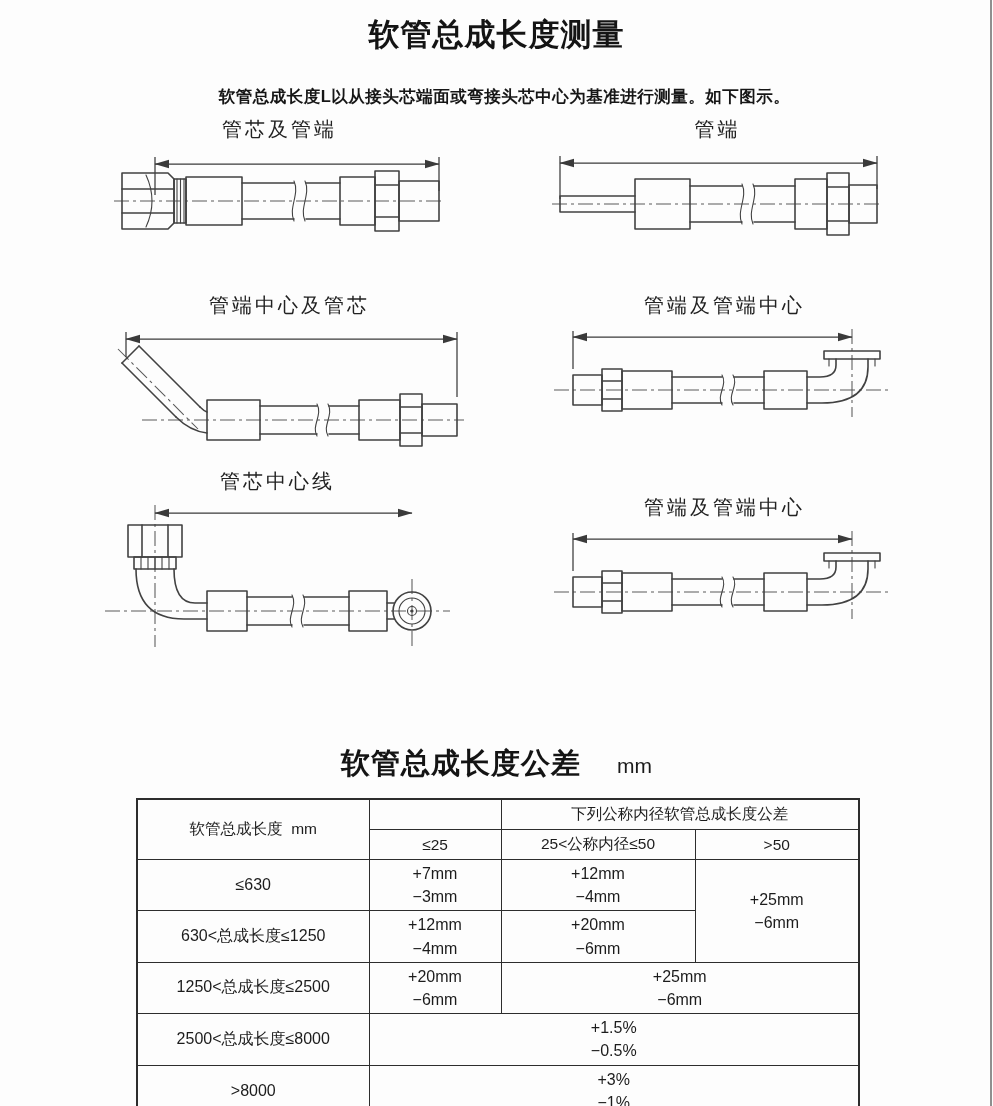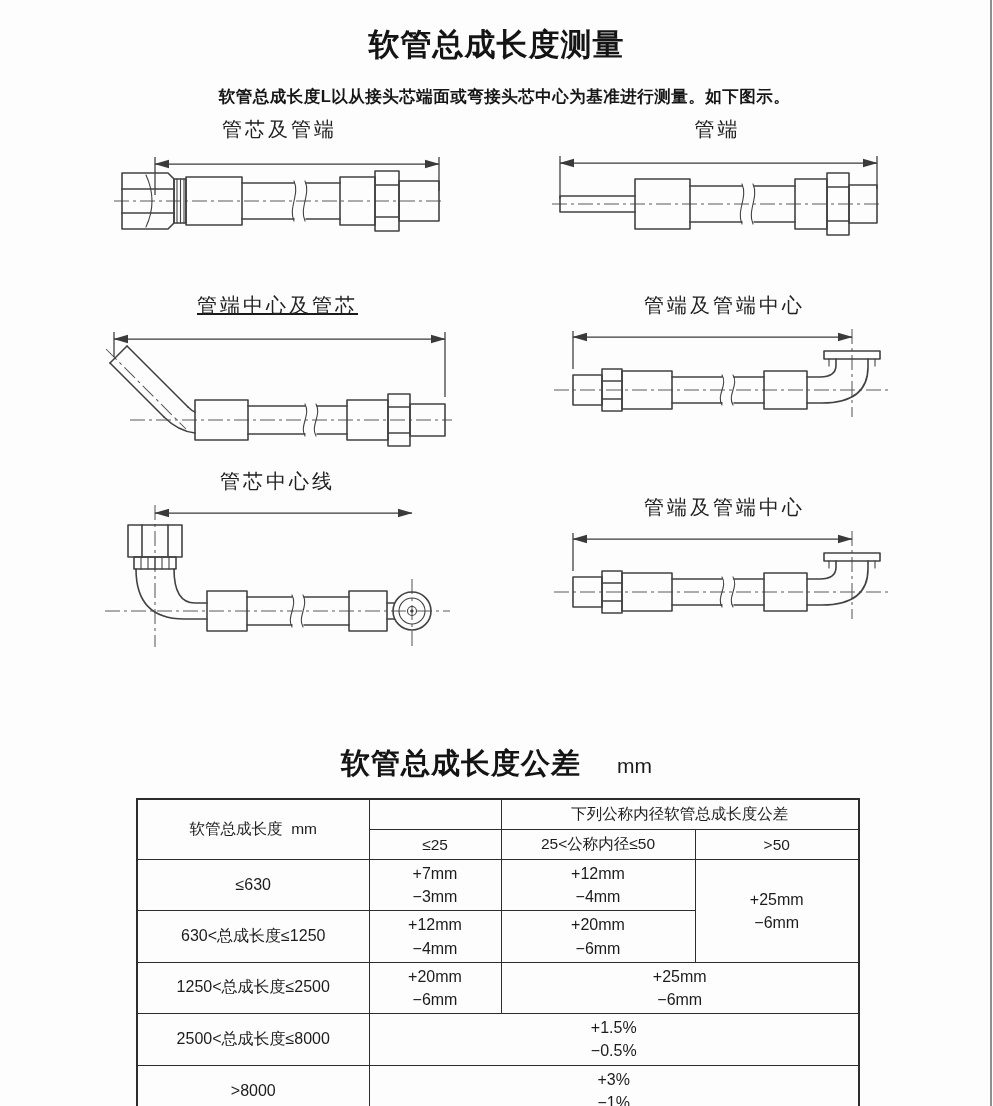--- a/index.html
+++ b/index.html
@@ -9,21 +9,21 @@
     background:#fdfdfd;
     font-family:"Liberation Sans",sans-serif;
     color:#1a1a1a;
     overflow:hidden;
   }
   .page-border-right{
     position:absolute;top:0;right:1px;width:2px;height:1106px;
     background:#8f8f8f;
   }
   .title{
-    position:absolute;top:24px;left:0;width:100%;
+    position:absolute;top:14px;left:0;width:100%;
     text-align:center;font-size:31px;font-weight:bold;
     letter-spacing:1px;margin:0;color:#141414;
   }
   .subtitle{
     position:absolute;top:78px;left:0;width:100%;
     text-align:center;font-size:16.5px;font-weight:600;
     letter-spacing:.5px;margin:8px;color:#161616;
   }
   .diag{position:absolute;}
   .dlabel{
@@ -123,21 +123,21 @@
       <path class="ln thin" d="M182,32 C188,45 176,59 182,72"></path>
       <path class="ln thin" d="M193,32 C199,45 187,59 193,72"></path>
       <rect class="ln" x="228" y="28" width="35" height="48"></rect>
       <rect class="ln" x="263" y="22" width="24" height="60"></rect>
       <line class="ln" x1="263" y1="36" x2="287" y2="36"></line>
       <line class="ln" x1="263" y1="68" x2="287" y2="68"></line>
       <rect class="ln" x="287" y="32" width="40" height="40"></rect>
     </svg>
   </div>
 
-  <div class="diag" style="left:100px;top:292px;width:355px;text-decoration:underline;">
+  <div class="diag" style="left:112px;top:292px;width:355px;">
     <div class="dlabel">管端中心及管芯</div>
     <svg class="draw" width="355" height="140" viewBox="0 0 355 140">
       <line class="cl" x1="30" y1="95" x2="352" y2="95"></line>
       <line class="cl" x1="6" y1="24" x2="86" y2="104"></line>
       <line class="dim" x1="14" y1="7" x2="14" y2="32"></line>
       <line class="dim" x1="345" y1="7" x2="345" y2="72"></line>
       <line class="dim" x1="14" y1="14" x2="345" y2="14" marker-start="url(#ah)" marker-end="url(#ah)"></line>
       <line class="ln" x1="10" y1="38" x2="64" y2="92"></line>
       <line class="ln" x1="27" y1="21" x2="88" y2="82"></line>
       <line class="ln" x1="10" y1="38" x2="27" y2="21"></line>

